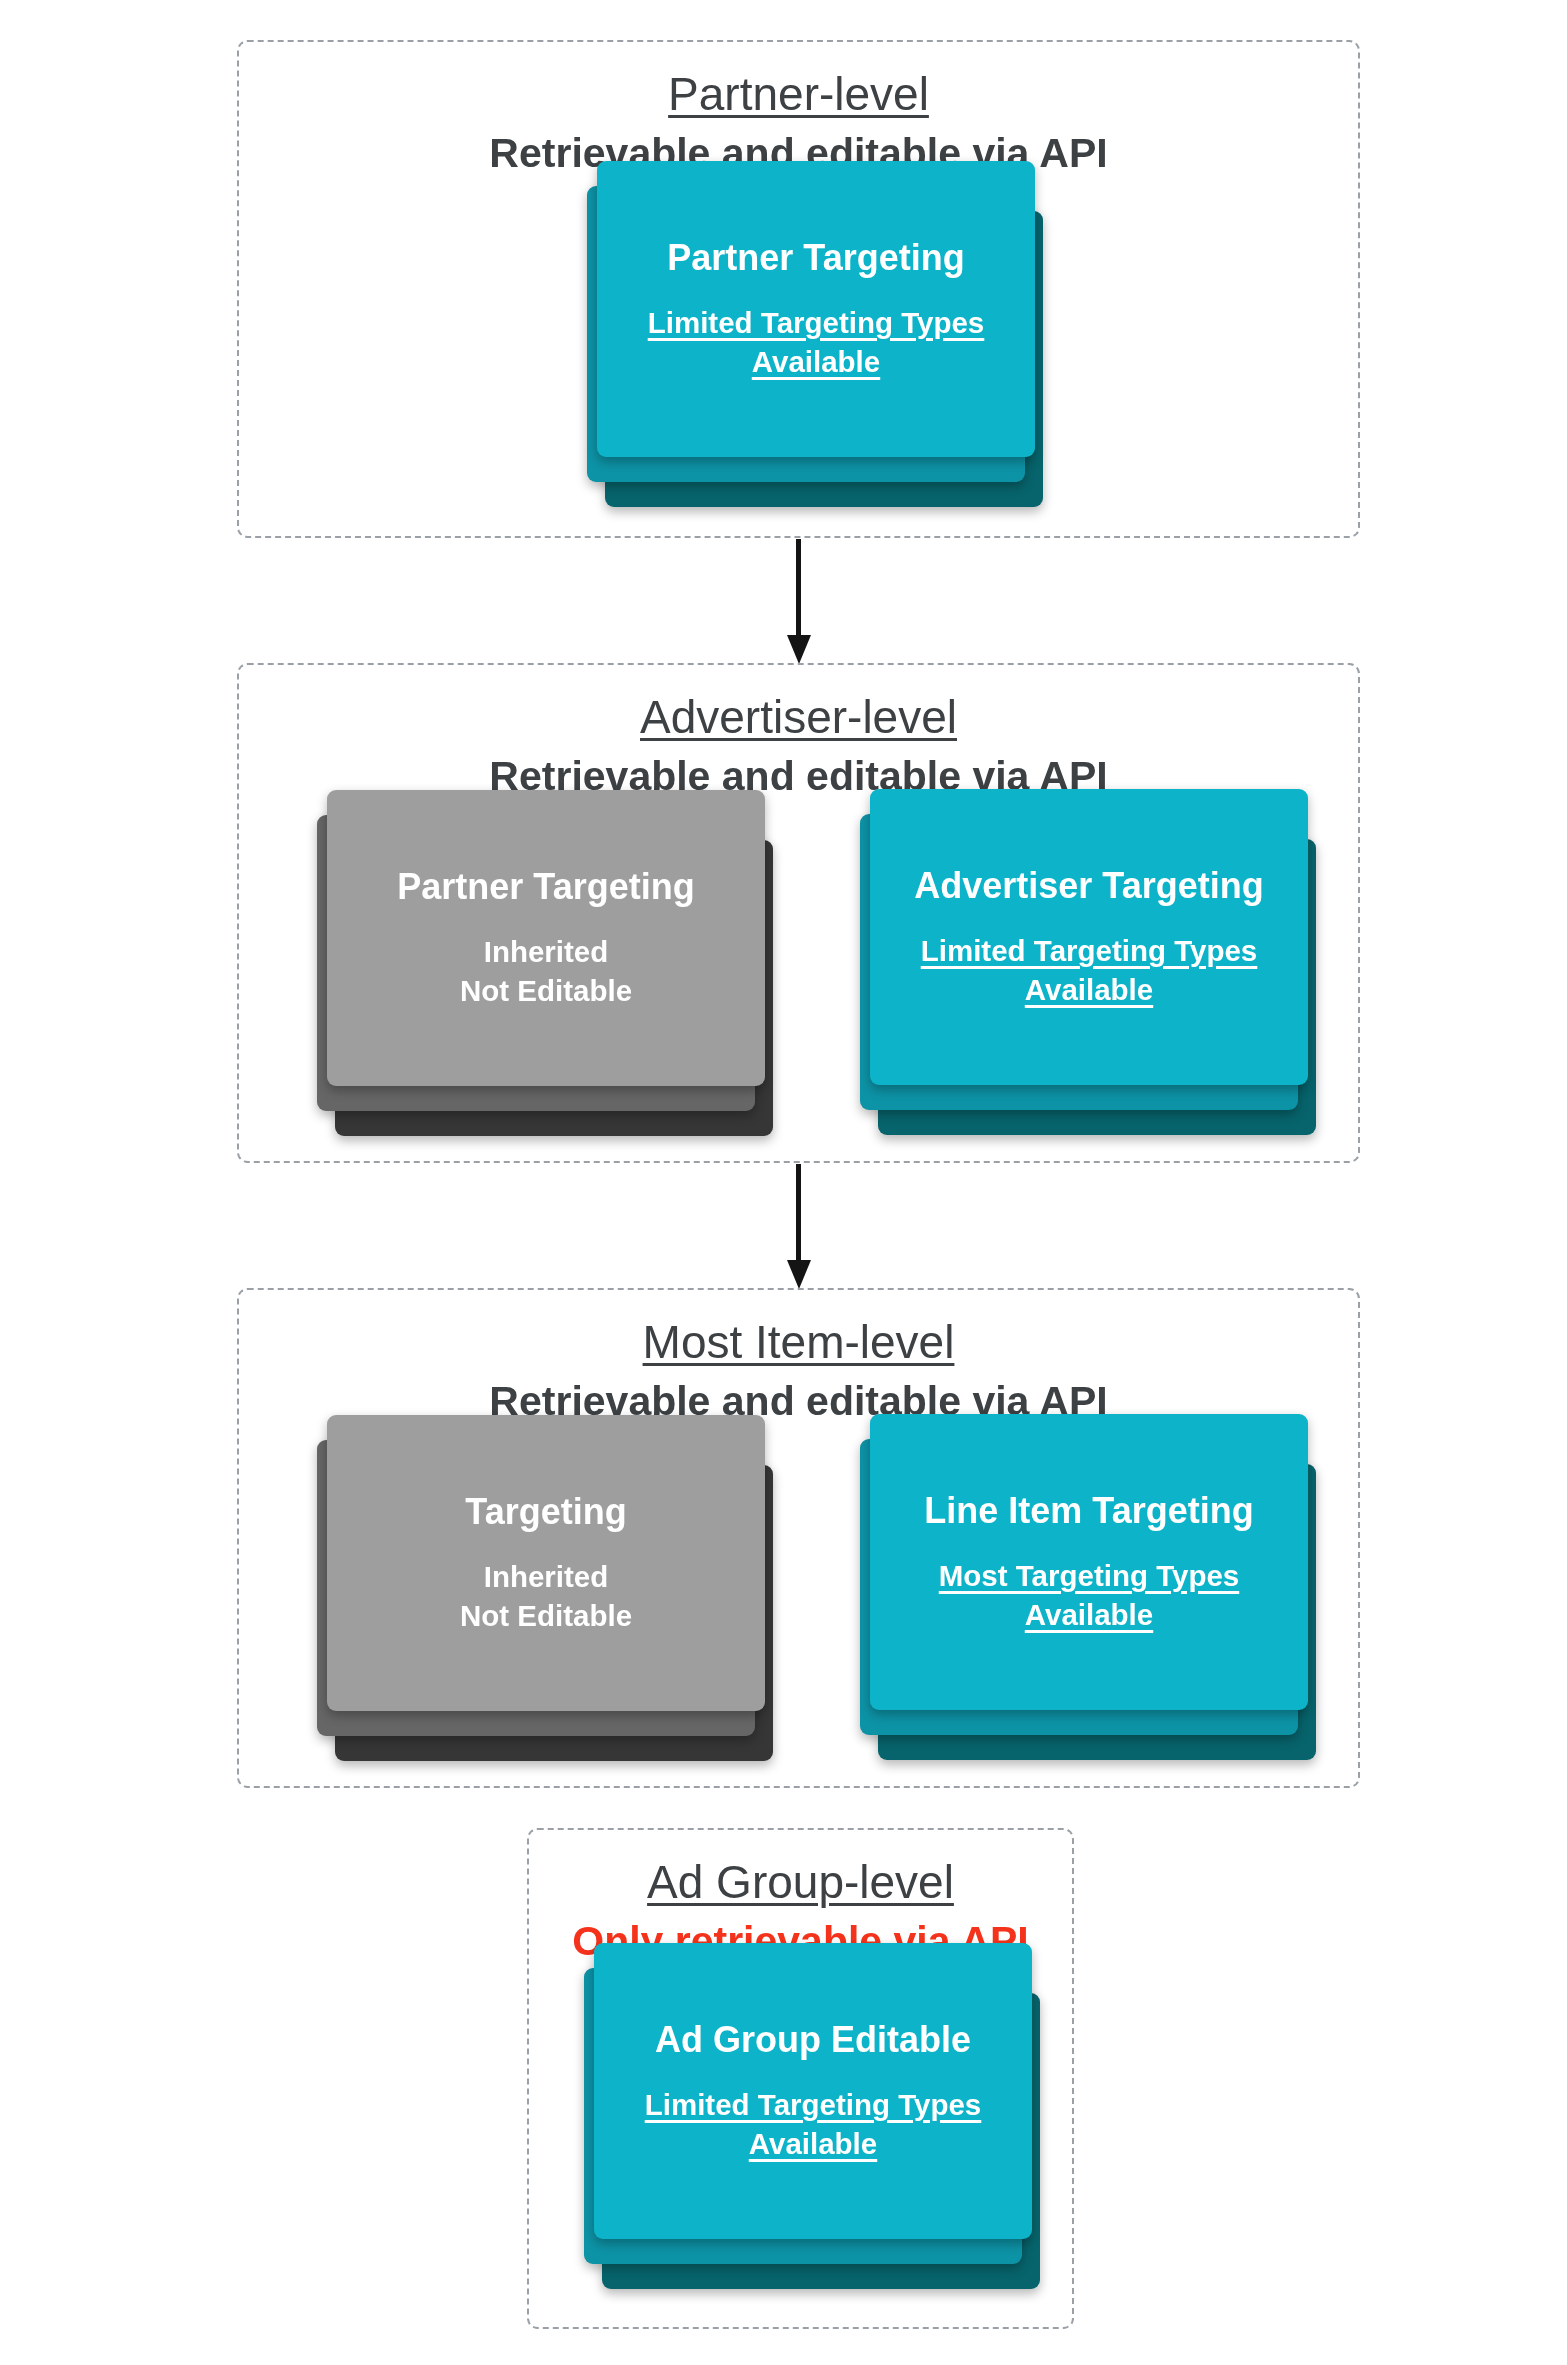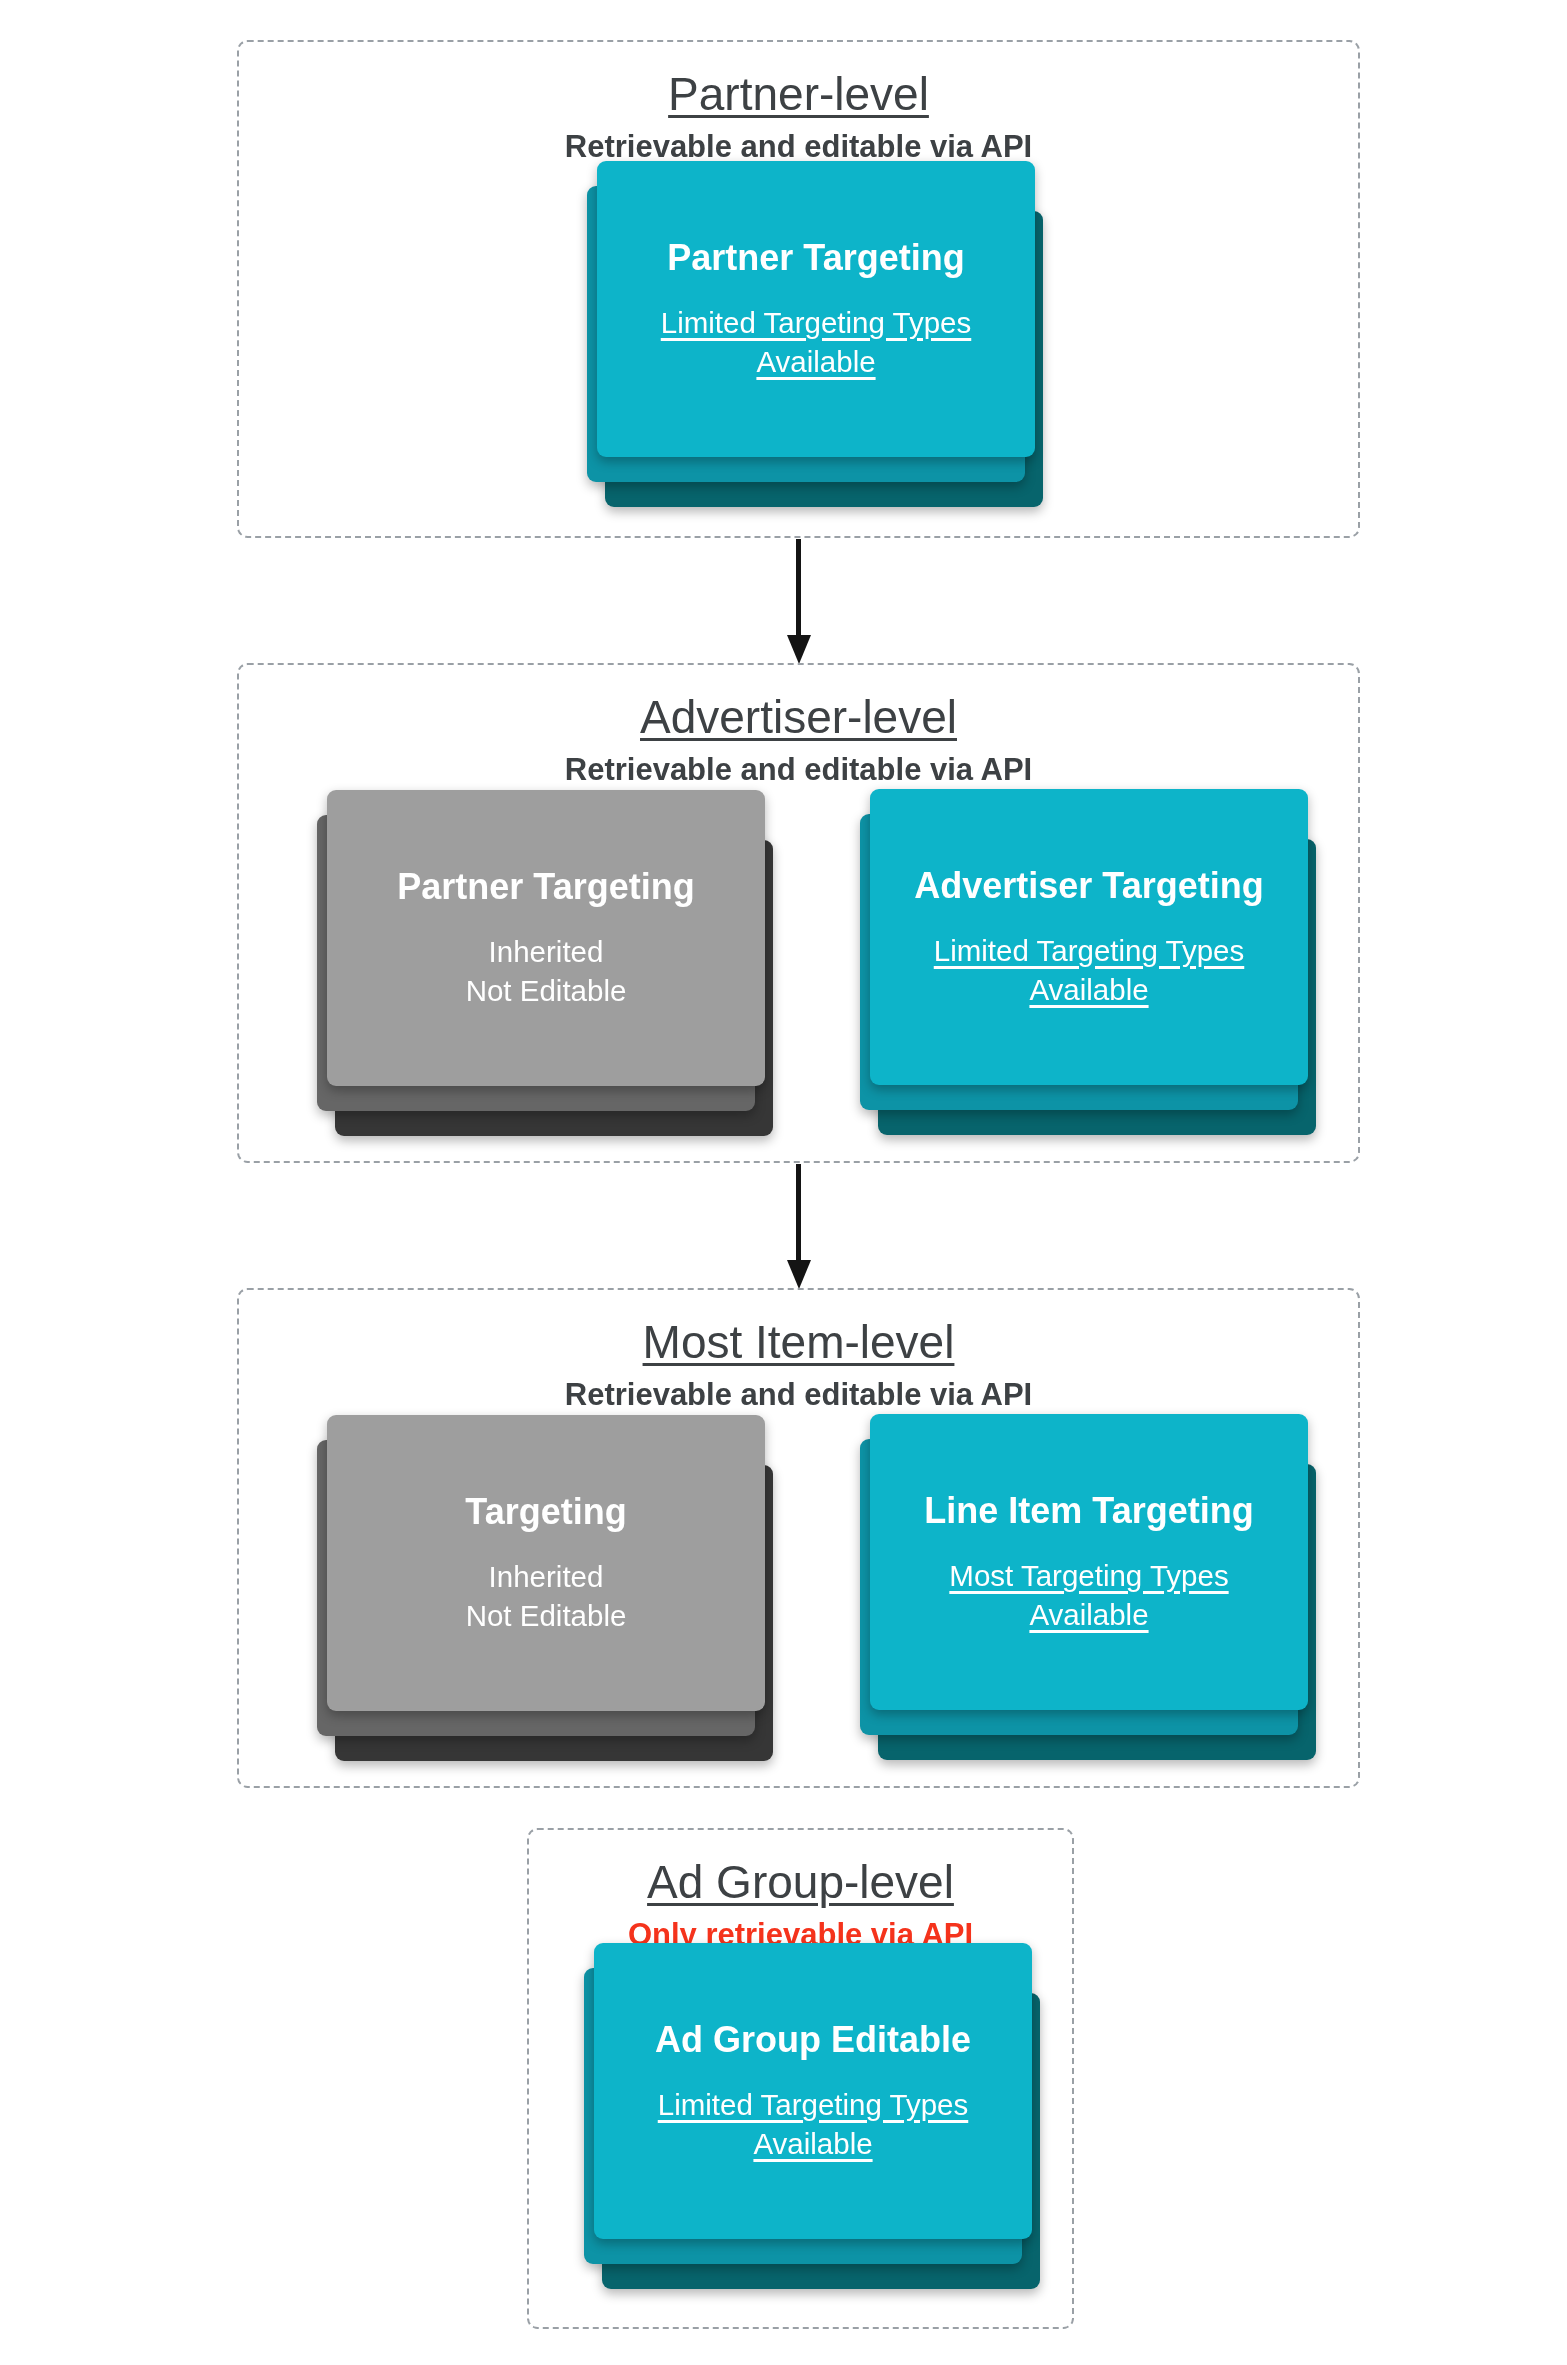--- a/index.html
+++ b/index.html
@@ -21,21 +21,21 @@
   .sec-1{left:237px; top:40px;   width:1123px; height:498px;}
   .sec-2{left:237px; top:663px;  width:1123px; height:500px;}
   .sec-3{left:237px; top:1288px; width:1123px; height:500px;}
   .sec-4{left:527px; top:1828px; width:547px;  height:501px;}
   .sec-title{
     margin-top:21.4px; font-size:46px; font-weight:400; color:var(--header-text);
     text-decoration:underline; text-decoration-thickness:2.7px; text-underline-offset:5.4px;
     line-height:1.35;
   }
   .sec-subtitle{
-    font-size:31px; font-weight:700; color:var(--header-text); line-height:1.4;
+    font-size:41px; font-weight:700; color:var(--header-text); line-height:1.4;
   }
   .sec-subtitle.red{color:var(--alert-red);}
   .stack{position:absolute; width:473px; height:346px;}
   .layer,.card{
     position:absolute; width:438px; height:296px; border-radius:9px;
     box-shadow:0 4.5px 10.7px rgba(0,0,0,0.28);
   }
   .l-back{left:36px; top:50px;}
   .l-mid{left:18px; top:25px;}
   .card{
@@ -44,21 +44,21 @@
   }
   .stack.teal .l-back{background:var(--teal-back);}
   .stack.teal .l-mid{background:var(--teal-mid);}
   .stack.teal .card{background:var(--teal-front);}
   .stack.gray .l-back{background:var(--gray-back);}
   .stack.gray .l-mid{background:var(--gray-mid);}
   .stack.gray .card{background:var(--gray-front);}
   .card-title{
     color:#ffffff; font-size:36px; font-weight:700; line-height:1.2; margin-bottom:25px;
   }
-  .card-body{color:#ffffff; font-size:29.5px; font-weight:400; line-height:1.32;}
+  .card-body{color:#ffffff; font-size:29.5px; font-weight:700; line-height:1.32;}
   .card-body.underlined div{
     text-decoration:underline; text-decoration-thickness:2.7px; text-underline-offset:4.5px;
   }
   
   .sec-1 .stack{left:330px; top:119px;}
   .sec-2 .stack.gray, .sec-3 .stack.gray{left:60px; top:125px;}
   .sec-2 .stack.teal, .sec-3 .stack.teal{left:603px; top:124px;}
   .sec-4 .stack{left:37px; top:113px;}
   
   .arrow{

